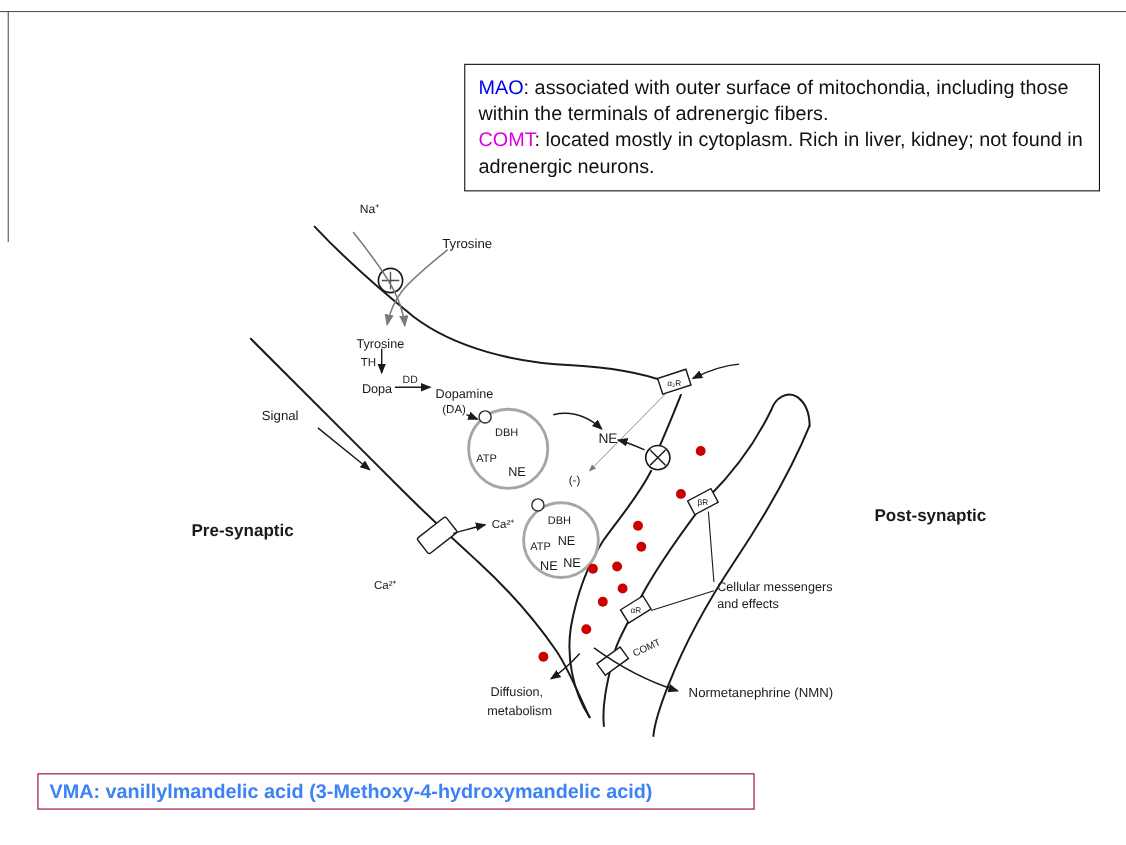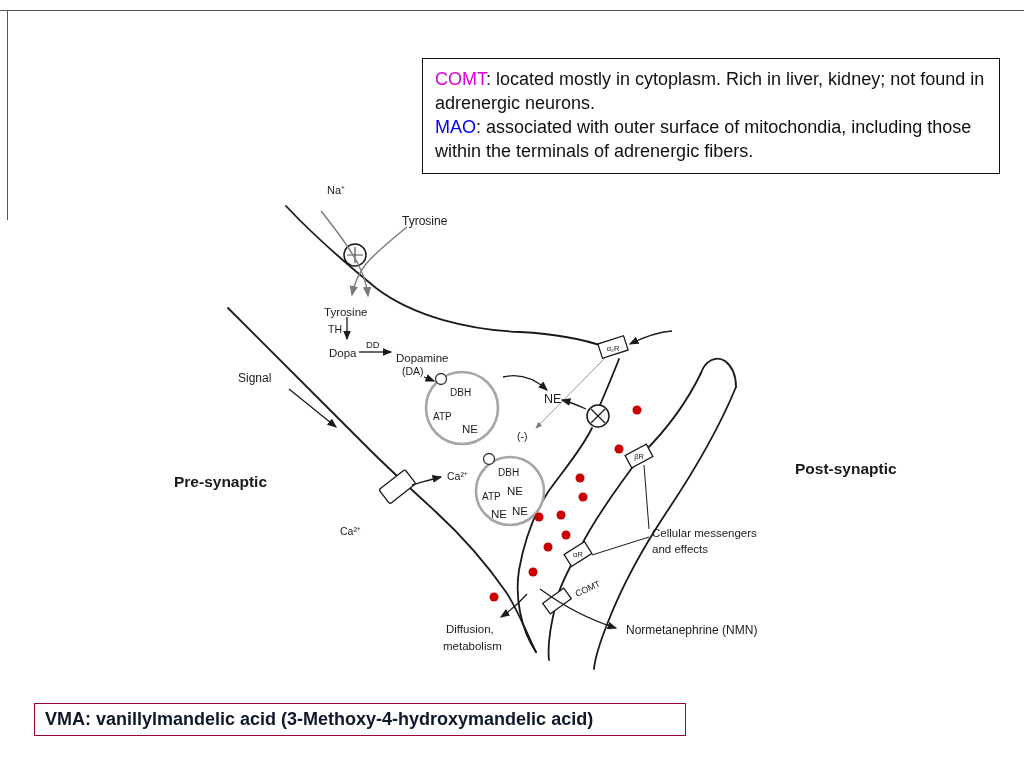--- a/index.html
+++ b/index.html
@@ -35,22 +35,22 @@
   .boldlab{font-weight:bold;font-size:15.5px;}
 </style>
 </head>
 <body>
 
 <div id="slide">
   <div id="edge-top" class="edge"></div>
   <div id="edge-left" class="edge"></div>
 
   <div class="info-box">
+    <p><span style="color: rgb(0, 0, 238);">MAO</span><span>: associated with outer surface of mitochondia, including those within the terminals of adrenergic fibers.</span></p>
     <p><span style="color: rgb(221, 0, 221);">COMT</span><span>: located mostly in cytoplasm. Rich in liver, kidney; not found in adrenergic neurons.</span></p>
-    <p><span style="color: rgb(0, 0, 238);">MAO</span><span>: associated with outer surface of mitochondia, including those within the terminals of adrenergic fibers.</span></p>
   </div>
 
   <svg width="1024" height="768" viewBox="0 0 1024 768">
     <defs>
       <marker id="ah" markerWidth="9" markerHeight="8" refX="6.5" refY="3" orient="auto" markerUnits="strokeWidth">
         <path d="M0,0 L7.5,3 L0,6 z" fill="#1a1a1a"></path>
       </marker>
       <marker id="ahg" markerWidth="9" markerHeight="8" refX="6.5" refY="3" orient="auto" markerUnits="strokeWidth">
         <path d="M0,0 L7.5,3 L0,6 z" fill="#7a7a7a"></path>
       </marker>
@@ -144,15 +144,15 @@
     <text x="340" y="535" font-size="10.5">Ca²⁺</text>
     <text x="577" y="597" font-size="9" transform="rotate(-25 577 597)" fill="#cc00cc">COMT</text>
     <text x="652" y="537" font-size="11.5">Cellular messengers</text>
     <text x="652" y="553" font-size="11.5">and effects</text>
     <text x="626" y="634" font-size="12">Normetanephrine (NMN)</text>
     <text x="446" y="633" font-size="11.5">Diffusion,</text>
     <text x="443" y="650" font-size="11.5">metabolism</text>
   </svg>
 
   <div class="vma-box" style="border-color: rgb(153, 0, 51);">
-    <span style="color: #0f172a;">VMA: vanillylmandelic acid (3-Methoxy-4-hydroxymandelic acid)</span>
+    <span style="color: #3b82f6;">VMA: vanillylmandelic acid (3-Methoxy-4-hydroxymandelic acid)</span>
   </div>
 </div>
 
 </body></html>

